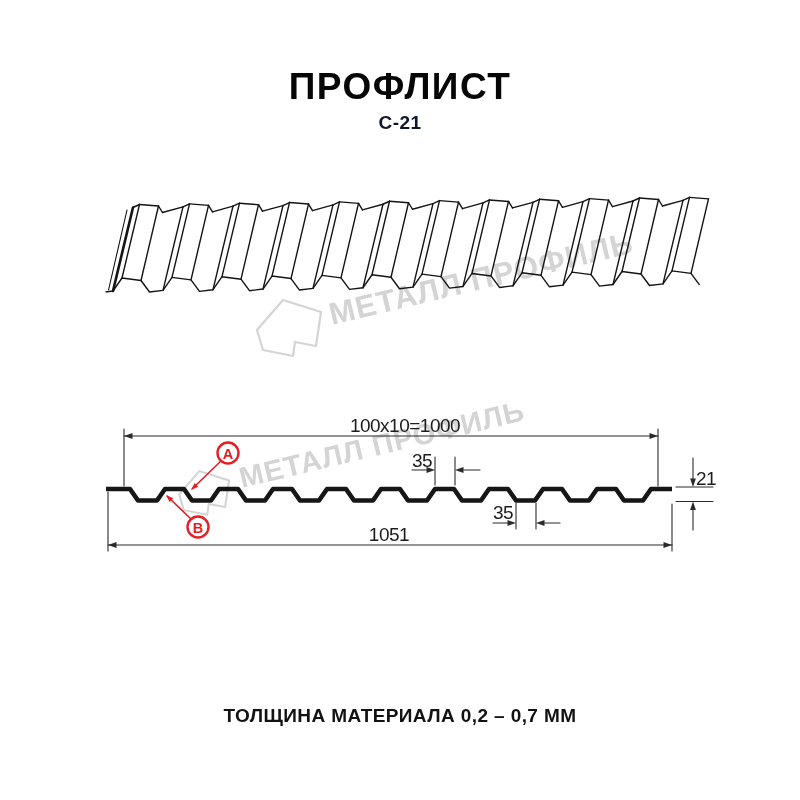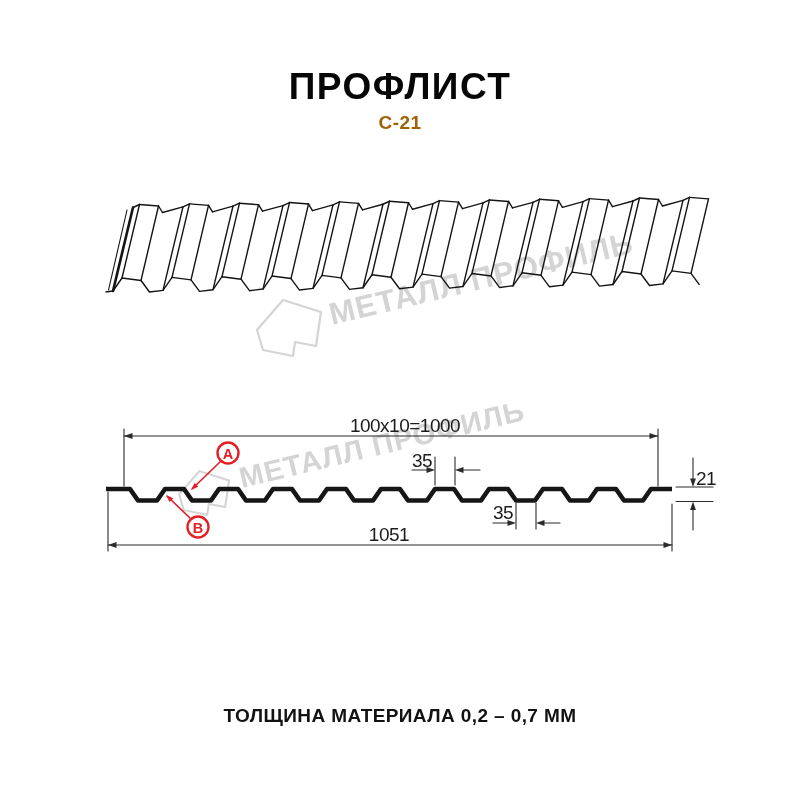--- a/index.html
+++ b/index.html
@@ -1,21 +1,21 @@
 <!DOCTYPE html>
 <html><head>
 <meta charset="utf-8">
 <style>
   html,body{margin:0;padding:0;background:#ffffff;}
   .page{position:relative;width:800px;height:800px;background:#ffffff;overflow:hidden;
         font-family:"Liberation Sans",sans-serif;}
   .title{position:absolute;left:0;right:0;top:66px;text-align:center;
          font-size:37px;font-weight:bold;letter-spacing:1.5px;color:#060606;}
   .subtitle{position:absolute;left:0;right:0;top:112px;text-align:center;
-            font-size:19px;font-weight:600;letter-spacing:0.5px;color:#a16207;}
+            font-size:19px;font-weight:600;letter-spacing:0.5px;color:#0f172a;}
   .footer{position:absolute;left:0;right:0;top:705px;text-align:center;
           font-size:19px;font-weight:600;letter-spacing:0.4px;color:#121212;}
   svg{position:absolute;left:0;top:0;}
   .dim-text{font-family:"Liberation Sans",sans-serif;font-size:19px;letter-spacing:-0.5px;fill:#1c1c1c;}
   .wm-text{font-family:"Liberation Sans",sans-serif;font-weight:bold;fill:#d4d4d4;letter-spacing:1px;}
   .red-label{font-family:"Liberation Sans",sans-serif;font-weight:bold;font-size:14.5px;fill:#e31e24;}
 </style>
 </head>
 <body>
 

